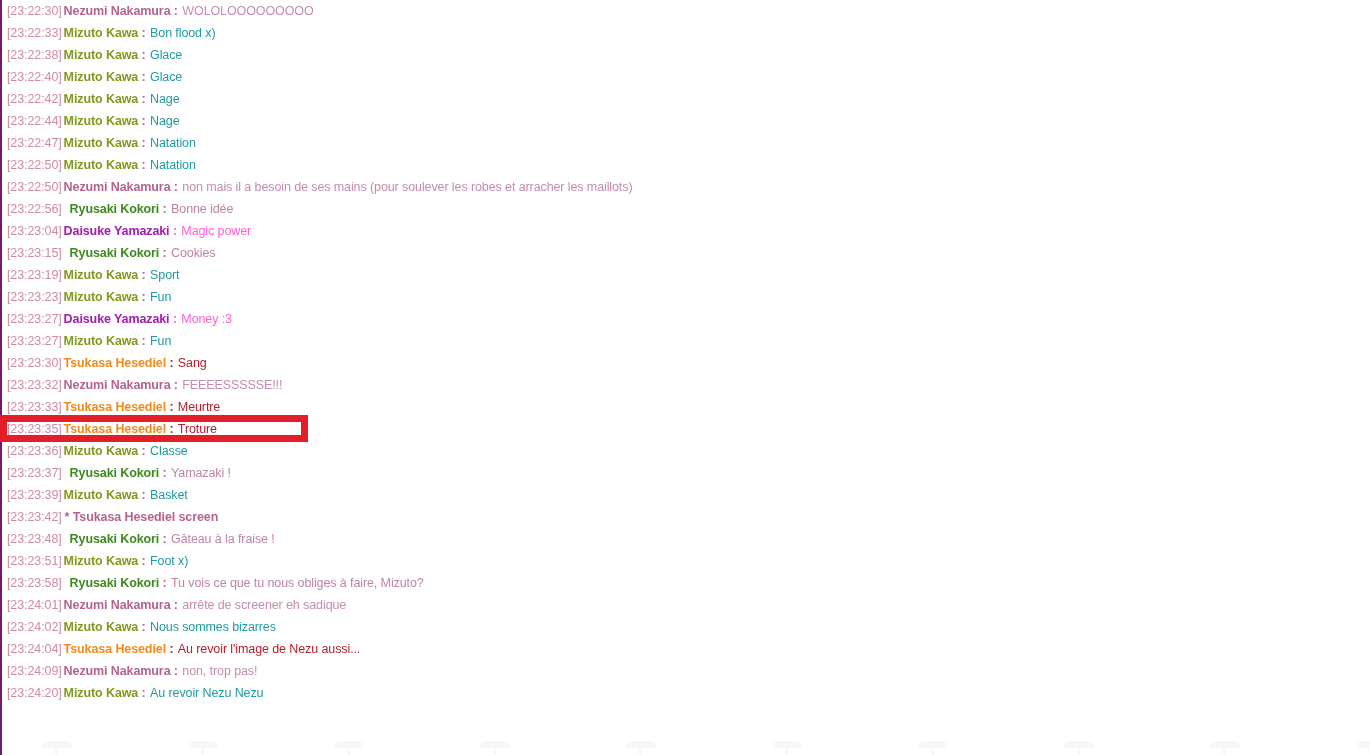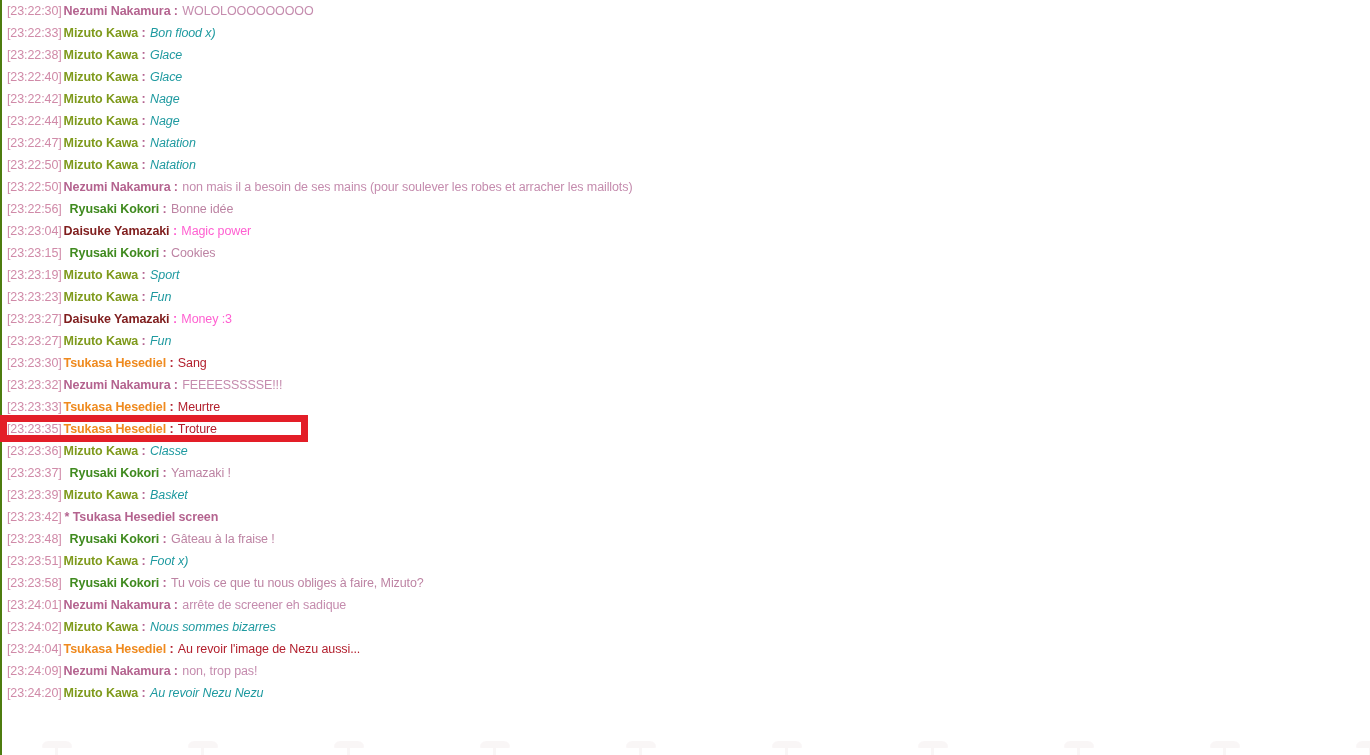--- a/index.html
+++ b/index.html
@@ -16,21 +16,21 @@
     position: relative;
   }
 
   #chat-log {
     position: absolute;
     left: 0;
     top: 0;
     width: 1370px;
     height: 755px;
     background: #ffffff;
-    border-left: 2px solid #4d7c0f;
+    border-left: 2px solid #701a75;
     padding: 0;
   }
 
   .chat-line {
     height: 22px;
     line-height: 22px;
     font-size: 12.5px;
     white-space: nowrap;
     padding-left: 5px;
     letter-spacing: -0.1px;
@@ -53,32 +53,32 @@
   .msg {
     padding-left: 1px;
   }
 
   
   .nick-nezumi   { color: #b4638f; }
   .msg-nezumi    { color: #c58cae; }
   .sep-nezumi    { color: #b4638f; }
 
   .nick-mizuto   { color: #7f9a1c; }
-  .msg-mizuto    { color: #1f9aa0; font-style: italic; }
+  .msg-mizuto    { color: #1f9aa0; }
   .sep-mizuto    { color: #b4638f; }
 
   .nick-tsukasa  { color: #ef8a1e; }
   .msg-tsukasa   { color: #b21f2d; }
   .sep-tsukasa   { color: #b21f2d; }
 
   .nick-ryusaki  { color: #3f8a1e; padding-left: 8px; }
   .msg-ryusaki   { color: #bd83a3; text-align: center; }
   .sep-ryusaki   { color: #b4638f; }
 
-  .nick-daisuke  { color: #7f1d1d; text-align: right; }
+  .nick-daisuke  { color: #a21caf; text-align: right; }
   .msg-daisuke   { color: #ff5fd1; }
   .sep-daisuke   { color: #ff5fd1; }
 
   .action-text {
     color: #b4638f;
     font-weight: bold;
     padding-left: 3px;
   }
 
   

